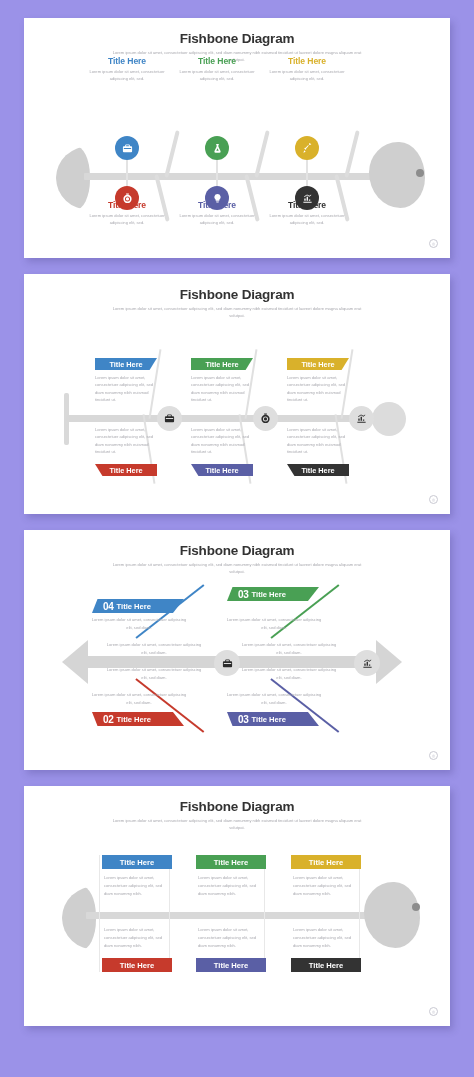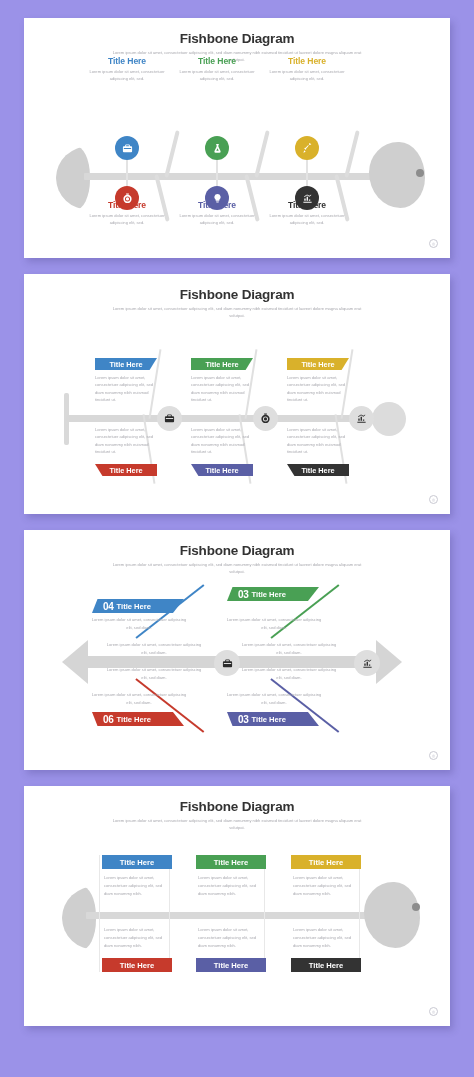--- a/index.html
+++ b/index.html
@@ -411,21 +411,21 @@
     <div class="banner3 ban3-tl" style="left:68px; top:69px; background:#3f85c6;">
       <span class="num">04</span>
       <span class="lbl">Title Here</span>
     </div>
     <div class="body3" style="left:65px; top:86px;">Lorem ipsum dolor sit amet, consectetuer adipiscing elit, sed diam.</div>
     <div class="body3" style="left:80px; top:111px;">Lorem ipsum dolor sit amet, consectetuer adipiscing elit, sed diam.</div>
 
     <div class="body3" style="left:80px; top:136px;">Lorem ipsum dolor sit amet, consectetuer adipiscing elit, sed diam.</div>
     <div class="body3" style="left:65px; top:161px;">Lorem ipsum dolor sit amet, consectetuer adipiscing elit, sed diam.</div>
     <div class="banner3 ban3-bl" style="left:68px; top:182px; background:#c63a2c;">
-      <span class="num">06</span>
+      <span class="num">02</span>
       <span class="lbl">Title Here</span>
     </div>
 
     <div class="banner3 ban3-tl" style="left:203px; top:57px; background:#49a054;">
       <span class="num">03</span>
       <span class="lbl">Title Here</span>
     </div>
     <div class="body3" style="left:200px; top:86px;">Lorem ipsum dolor sit amet, consectetuer adipiscing elit, sed diam.</div>
     <div class="body3" style="left:215px; top:111px;">Lorem ipsum dolor sit amet, consectetuer adipiscing elit, sed diam.</div>
 

